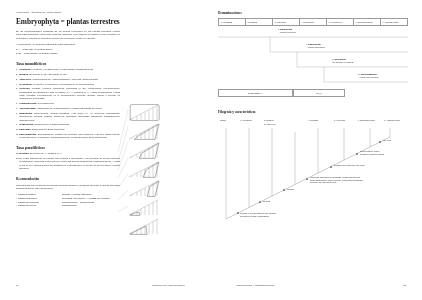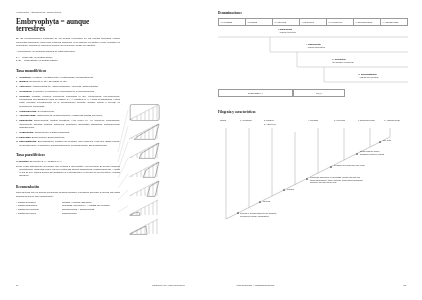--- a/index.html
+++ b/index.html
@@ -192,21 +192,21 @@
 </style>
 </head>
 <body>
 
 <div class="page">
 
   <div class="left-col">
 
     <div class="breadcrumb">Viridiplantae › Streptophyta › Embryophyta</div>
 
-    <h1 class="title">Embryophyta = aunque terrestres</h1>
+    <h1 class="title">Embryophyta = plantas terrestres</h1>
 
     <div class="intro">En las denominaciones científicas de los grupos principales de las plantas terrestres existen numerosos sinónimos, incluyendo nombres obsoletos, pero también relevantes ya que persisten en la literatura. Muchos de esos taxa carecen de un nombre vulgar (en español).</div>
     <div class="intro tight">A continuación, se aclararon algunos de estos sinónimos.</div>
 
     <div class="abbr-line">s. l. = sensu lato, en sentido amplio</div>
     <div class="abbr-line">s. str. = sensu stricto, en sentido estricto</div>
 
     <h2 class="sec">Taxa monofiléticos</h2>
 
     <div class="taxa-list">

